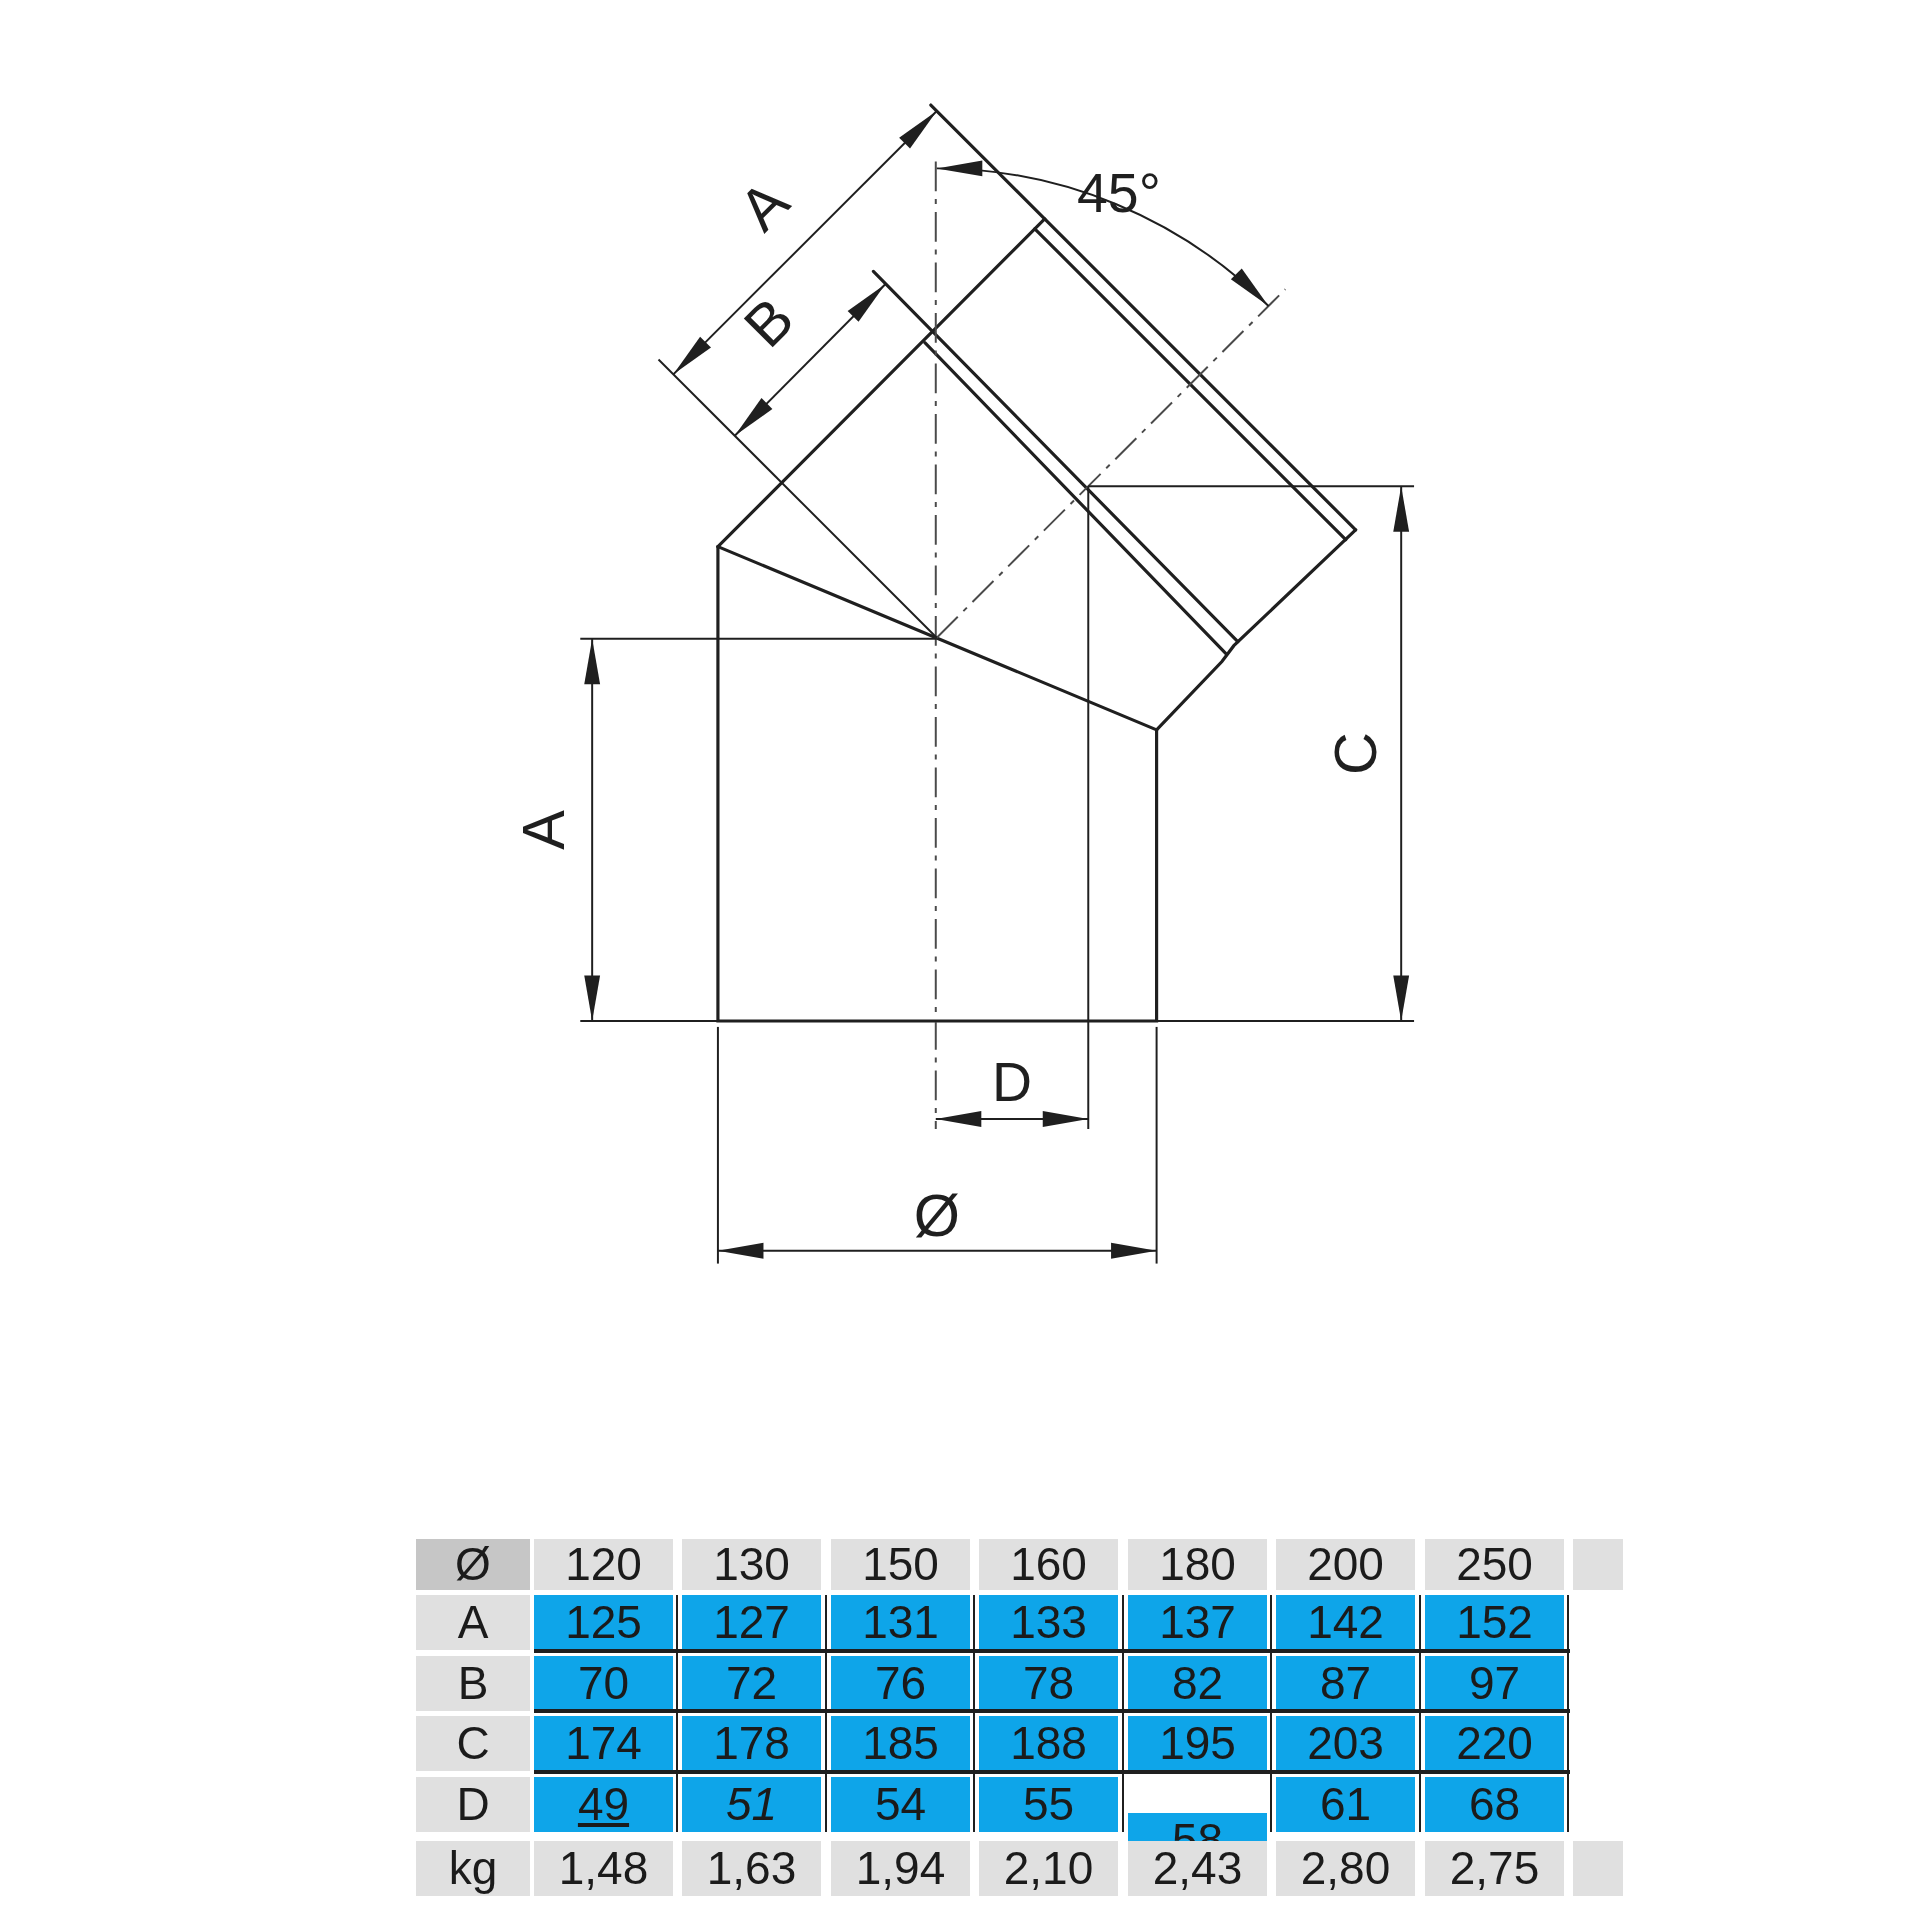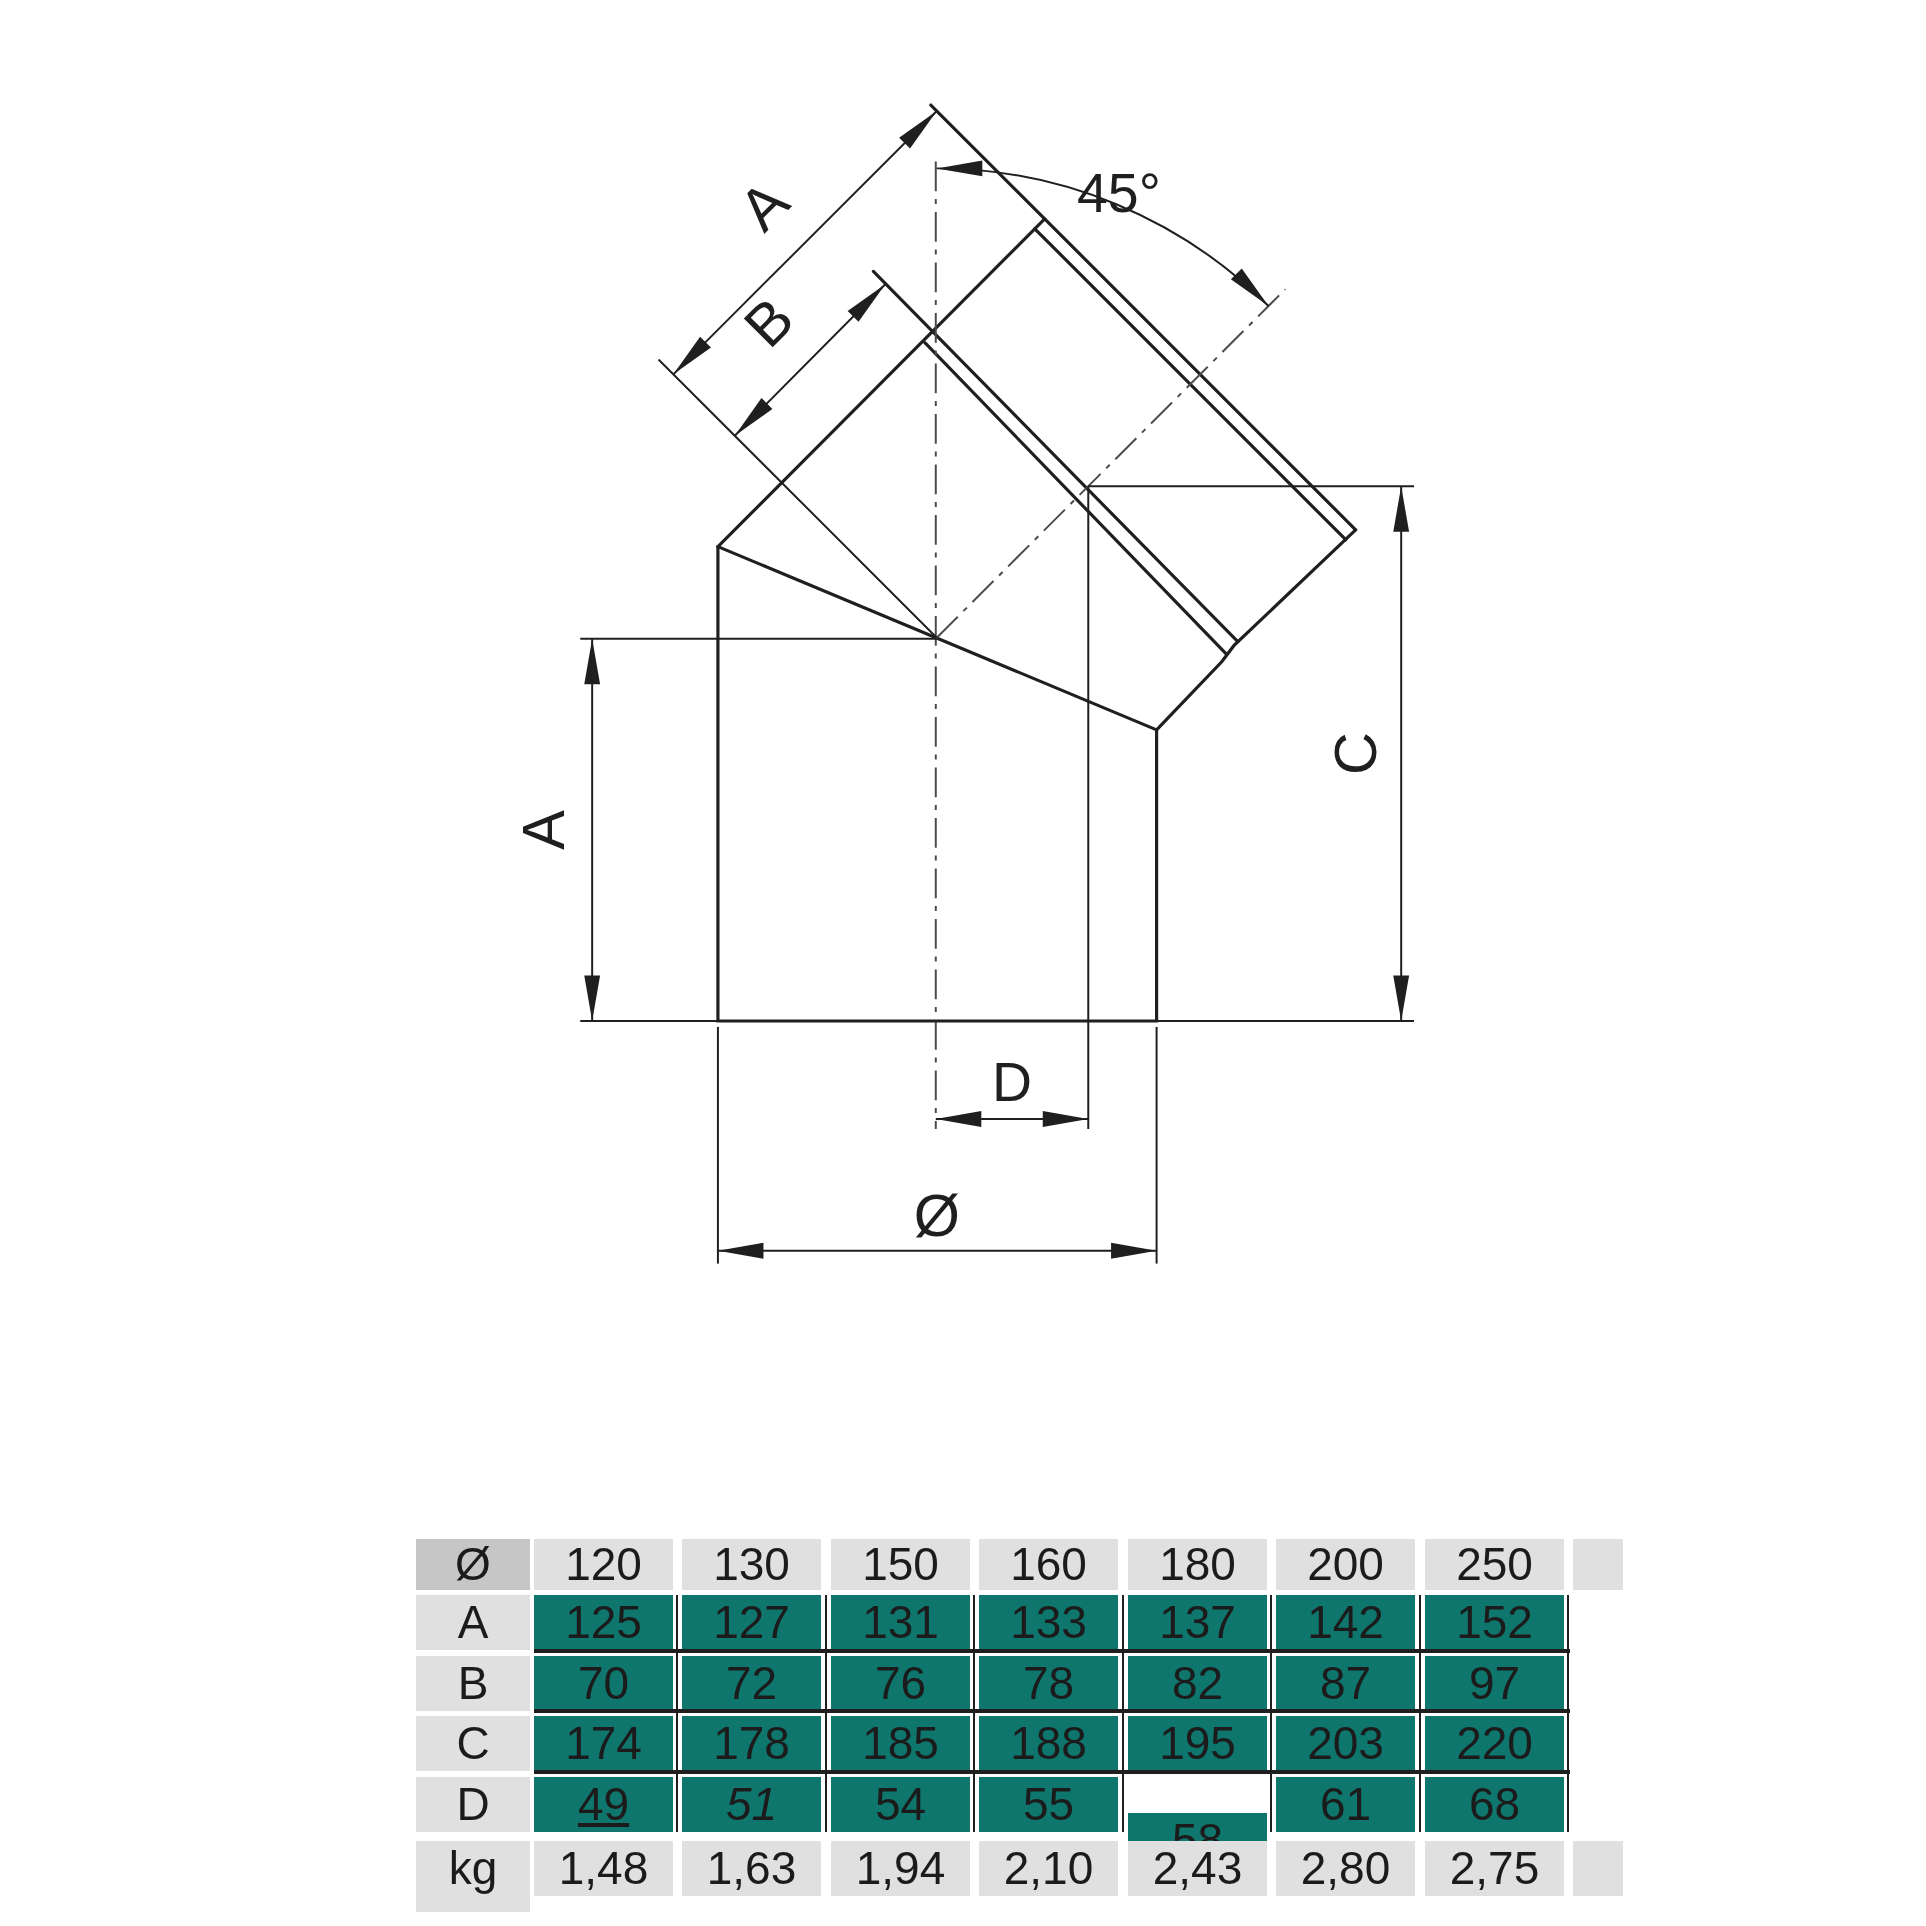--- a/index.html
+++ b/index.html
@@ -13,21 +13,21 @@
   .dimtext{fill:#1f1f1f;font-size:60px;text-anchor:middle;}
   .dimtext.small{font-size:56px;}
   .dimtext.dia{font-size:60px;}
   #title-bar{position:absolute;left:414px;top:1332px;width:1210px;height:170px;
              background:#c9c9c9;display:flex;align-items:center;}
   #title-bar span{margin-left:119px;font-size:50px;color:#1b1b1b;}
   #dim-table{position:absolute;left:416px;top:1539px;width:1218px;height:361px;}
   .cell{position:absolute;text-align:center;font-size:46px;color:#1b1b1b;overflow:hidden;}
   .chip{background:#e0e0e0;}
   .chip.dark{background:#c6c6c6;}
-  .plain{background:#0f766e;}
+  .plain{background:#0ea5e9;}
   .vsep{position:absolute;width:2px;background:#1f1f1f;}
   .hrule{position:absolute;height:4px;background:#1f1f1f;}
 </style>
 </head>
 <body>
 
 <div id="screen">
 
   <svg id="drawing-svg" width="1927" height="1327" viewBox="0 0 1946 1340">
 
@@ -128,21 +128,21 @@
       <div class="cell plain" style="left: 860px; top: 177px; width: 139px; height: 55px; line-height: 55px;">203</div>
       <div class="cell plain" style="left: 1009px; top: 177px; width: 139px; height: 55px; line-height: 55px;">220</div>
       <div class="cell chip" style="left: 0px; top: 238px; width: 114px; height: 55px; line-height: 55px;">D</div>
       <div class="cell plain" style="left: 118px; top: 238px; width: 139px; height: 55px; line-height: 55px; text-decoration: underline;">49</div>
       <div class="cell plain" style="left: 266px; top: 238px; width: 139px; height: 55px; line-height: 55px; font-style: italic;">51</div>
       <div class="cell plain" style="left: 415px; top: 238px; width: 139px; height: 55px; line-height: 55px;">54</div>
       <div class="cell plain" style="left: 563px; top: 238px; width: 139px; height: 55px; line-height: 55px;">55</div>
       <div class="cell plain" style="left: 712px; top: 238px; width: 139px; height: 55px; line-height: 55px; margin-top: 36px;">58</div>
       <div class="cell plain" style="left: 860px; top: 238px; width: 139px; height: 55px; line-height: 55px;">61</div>
       <div class="cell plain" style="left: 1009px; top: 238px; width: 139px; height: 55px; line-height: 55px;">68</div>
-      <div class="cell chip" style="left: 0px; top: 302px; width: 114px; height: 71px; line-height: 55px;">kg</div>
+      <div class="cell chip" style="left: 0px; top: 302px; width: 114px; height: 55px; line-height: 55px;">kg</div>
       <div class="cell chip" style="left: 118px; top: 302px; width: 139px; height: 55px; line-height: 55px;">1,48</div>
       <div class="cell chip" style="left: 266px; top: 302px; width: 139px; height: 55px; line-height: 55px;">1,63</div>
       <div class="cell chip" style="left: 415px; top: 302px; width: 139px; height: 55px; line-height: 55px;">1,94</div>
       <div class="cell chip" style="left: 563px; top: 302px; width: 139px; height: 55px; line-height: 55px;">2,10</div>
       <div class="cell chip" style="left: 712px; top: 302px; width: 139px; height: 55px; line-height: 55px;">2,43</div>
       <div class="cell chip" style="left: 860px; top: 302px; width: 139px; height: 55px; line-height: 55px;">2,80</div>
       <div class="cell chip" style="left: 1009px; top: 302px; width: 139px; height: 55px; line-height: 55px;">2,75</div>
       <div class="cell chip" style="left: 1157px; top: 302px; width: 50px; height: 55px; line-height: 55px;"></div>
       <div class="vsep" style="left: 260px; top: 56px; height: 237px;"></div>
       <div class="vsep" style="left: 409px; top: 56px; height: 237px;"></div>

